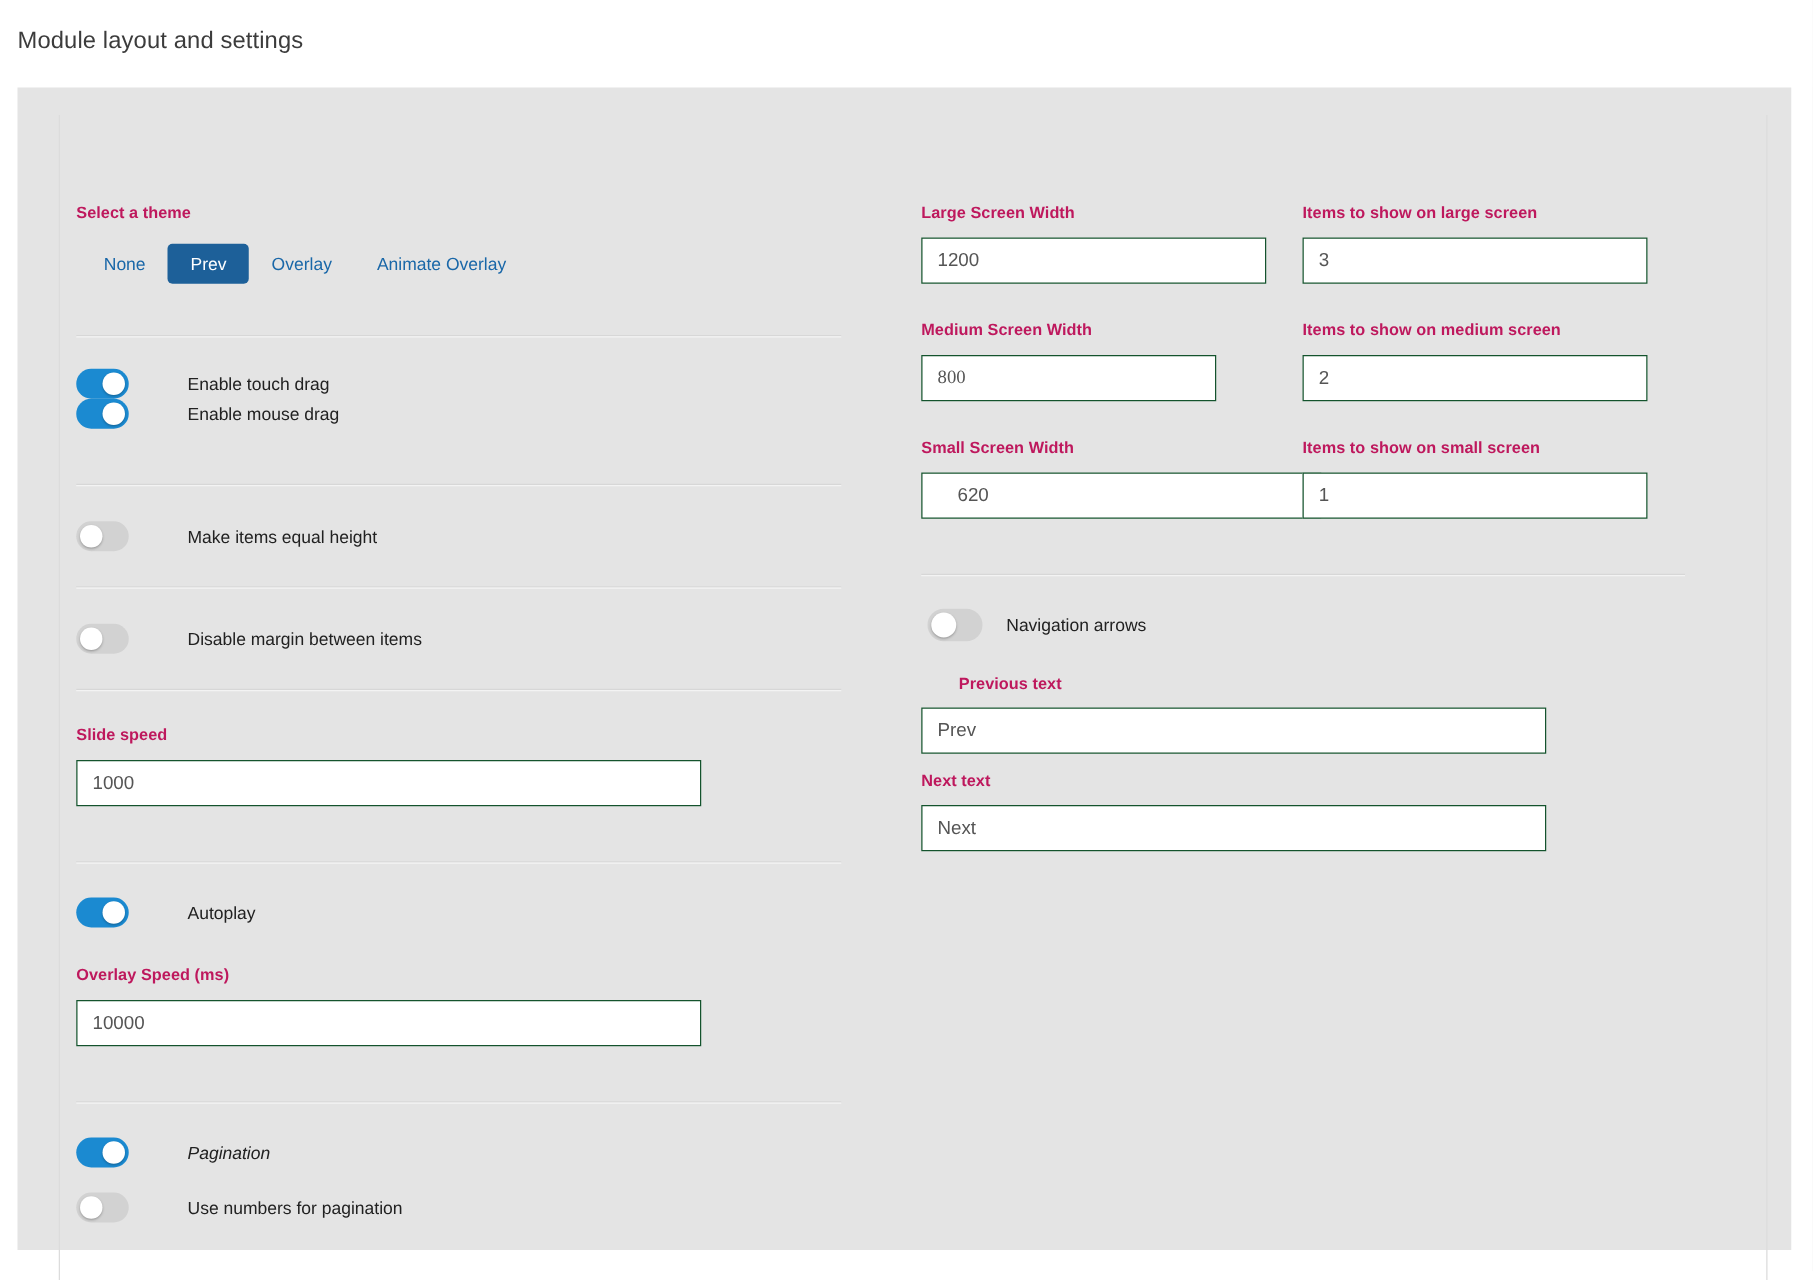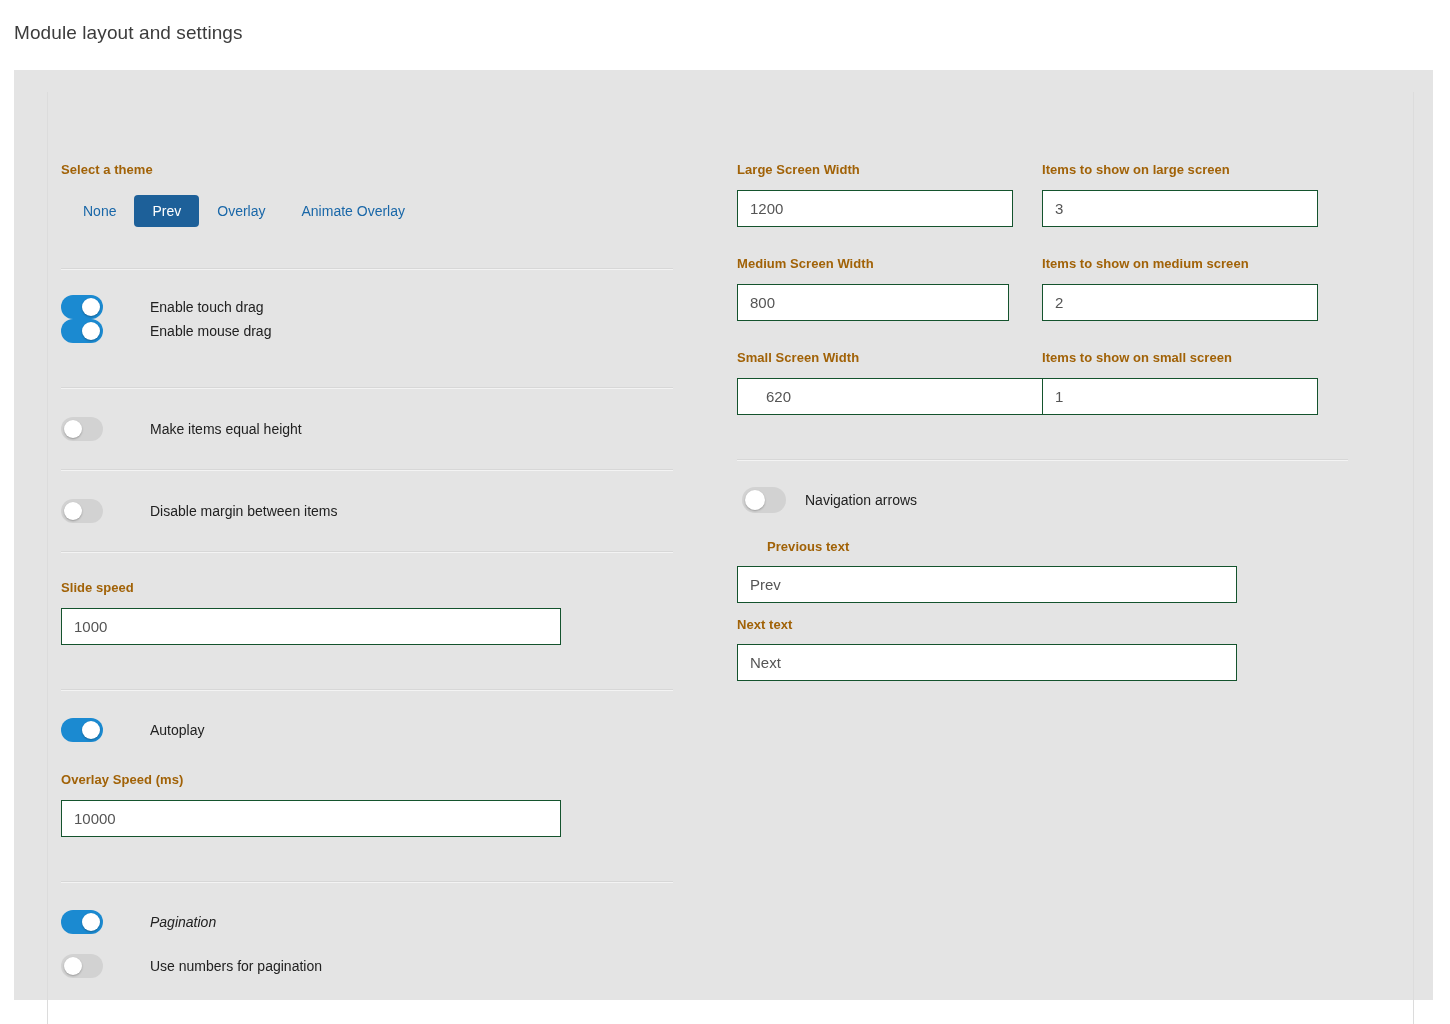--- a/index.html
+++ b/index.html
@@ -38,21 +38,21 @@
     border-left: 1px solid #dcdcdc;
     border-right: 1px solid #dcdcdc;
   }
 
   
   .col-left  { position: absolute; left: 47px;  top: 92px; width: 612px; }
   .col-right { position: absolute; left: 723px; top: 92px; width: 612px; }
 
   
   .field-label {
-    font-size: 13px; color: #a16207; font-weight: 700;
+    font-size: 13px; color: #be185d; font-weight: 700;
     letter-spacing: 0.05px; line-height: 16px;
     font-family: "Liberation Sans", sans-serif;
   }
 
   
   .text-input {
     display: block;
     height: 37px;
     background: #ffffff;
     border: 1px solid #14532d;
@@ -233,21 +233,21 @@
         </div>
         <div style="width:276px;">
           <div class="field-label">Items to show on large screen</div>
           <input class="text-input" style="width: 276px; margin-top: 12px;" type="text" value="3">
         </div>
       </div>
 
       <div style="display:flex; gap:29px; margin-top:29px;">
         <div style="width:276px;">
           <div class="field-label">Medium Screen Width</div>
-          <input class="text-input" style="width: 272px; margin-top: 12px;" type="text" value="800">
+          <input class="text-input" style="width: 236px; margin-top: 12px; font-family: Liberation Serif, serif;" type="text" value="800">
         </div>
         <div style="width:276px;">
           <div class="field-label">Items to show on medium screen</div>
           <input class="text-input" style="width: 276px; margin-top: 12px;" type="text" value="2">
         </div>
       </div>
 
       <div style="display:flex; gap:29px; margin-top:29px;">
         <div style="width:276px;">
           <div class="field-label">Small Screen Width</div>

